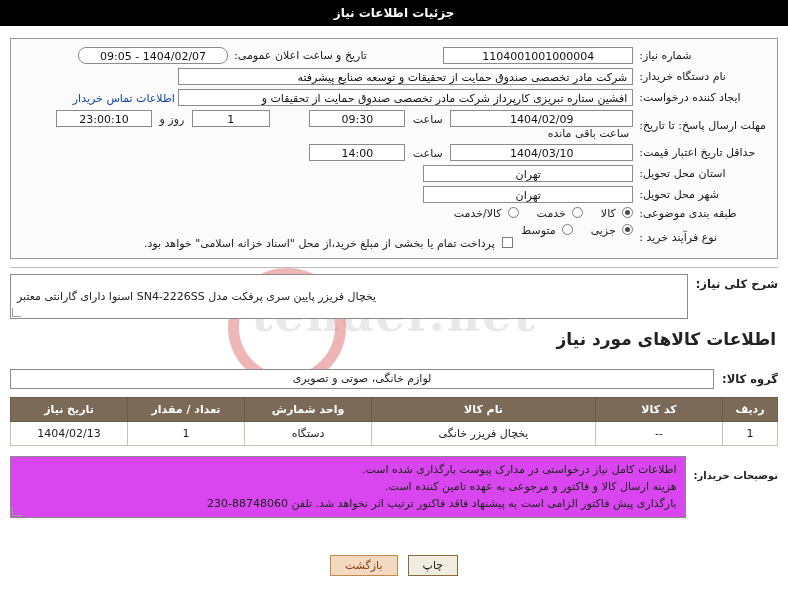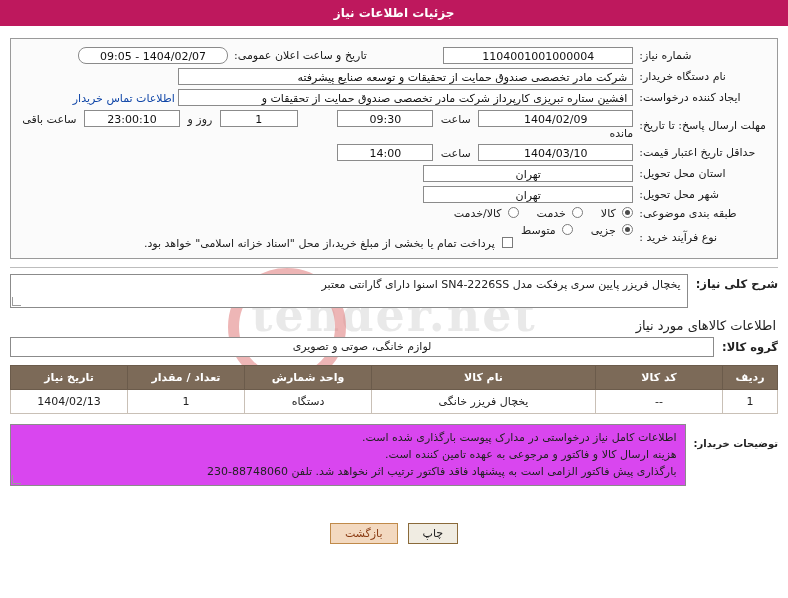--- a/index.html
+++ b/index.html
@@ -43,21 +43,21 @@
     content:"";
     position:absolute;
     left:30px;top:-6px;
     width:26px;height:26px;
     background:#e07a7a;
     border-radius:50%;
   }
 
   .header{
     height:26px;
-    background:#be185d;
+    background:#000000;
     color:#ffffff;
     display:flex;
     align-items:center;
     justify-content:center;
     font-size:12px;
     font-weight:bold;
   }
 
   .page{
     padding:6px 10px 0 10px;
@@ -101,21 +101,21 @@
     box-sizing:border-box;
     font-family:"DejaVu Sans","Liberation Sans",sans-serif;
   }
   .inp.r{text-align:right;}
   .w-num{width:190px;}
   .w-date{width:150px;border-radius:8px;}
   .w-wide{width:455px;}
   .w-time{width:96px;}
   .w-day{width:78px;}
   .w-city{width:210px;}
-  .w-mid{width:155px;}
+  .w-mid{width:183px;}
   .link{
     color:#1147a8;
     text-decoration:none;
     font-size:11px;
   }
 
   .inline-lbl{font-size:11px;padding:0 4px;}
 
   
   .radio{
@@ -163,40 +163,40 @@
     white-space:nowrap;
     font-weight:bold;
     font-size:11.5px;
     padding-top:3px;
   }
   .textarea{
     flex:1;
     border:1px solid #8b8b8b;
     background:#fff;
     min-height:34px;
-    padding:3px 6px;
-    font-size:11px;
-    text-align:right;
+    padding:15px 6px;
+    font-size:11px;
+    text-align:left;
     position:relative;
     box-sizing:border-box;
   }
   .textarea .resize{
     position:absolute;
     left:1px;bottom:1px;
     width:8px;height:8px;
     border-left:1px solid #9b9b9b;
     border-bottom:1px solid #9b9b9b;
     transform:skewX(0deg);
   }
 
   .section-title{
-    font-weight:normal;
-    font-size:13px;
+    font-weight:bold;
+    font-size:17px;
     text-align:right;
-    margin:10px 2px 4px 0;
+    margin:10px 2px 20px 0;
   }
 
   .group-row{
     display:flex;
     align-items:center;
     gap:8px;
     margin:4px 0 8px 0;
   }
   .group-row .g-lbl{font-weight:bold;font-size:11.5px;white-space:nowrap;}
   .group-row .g-inp{

